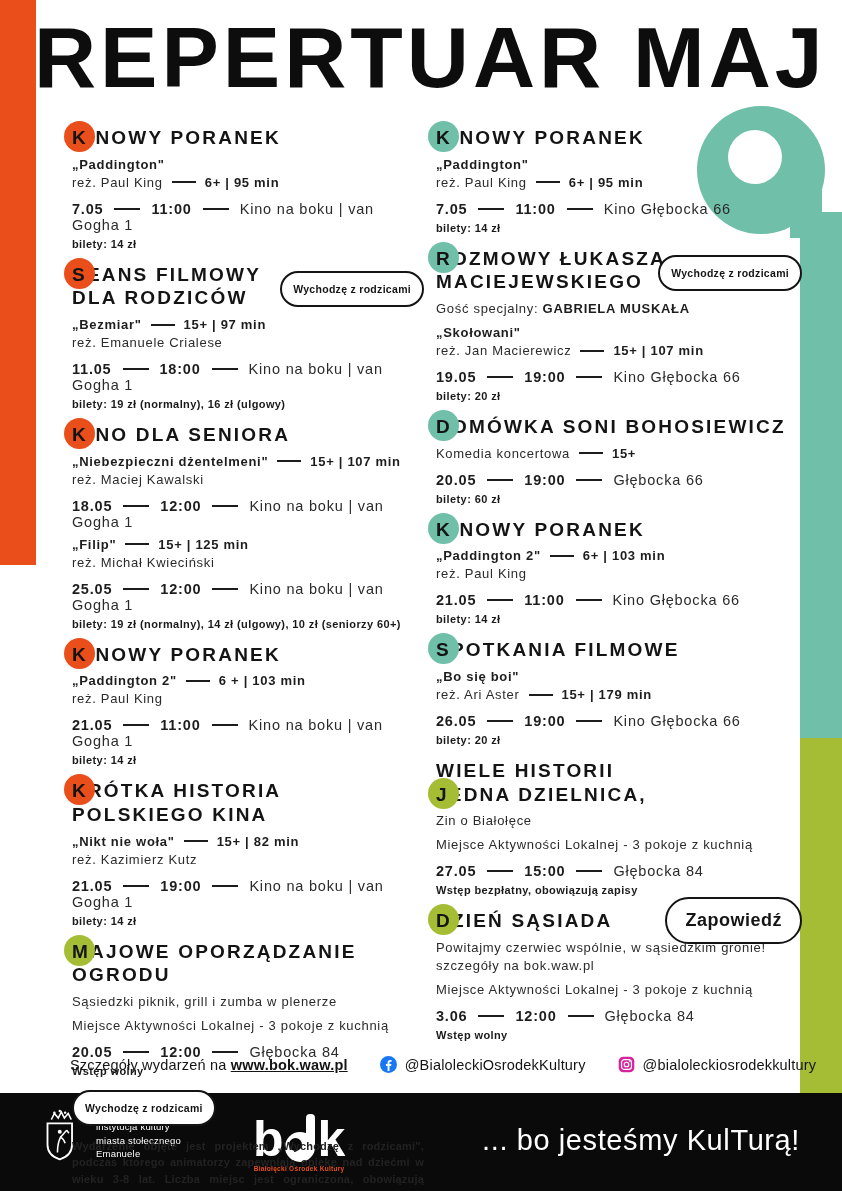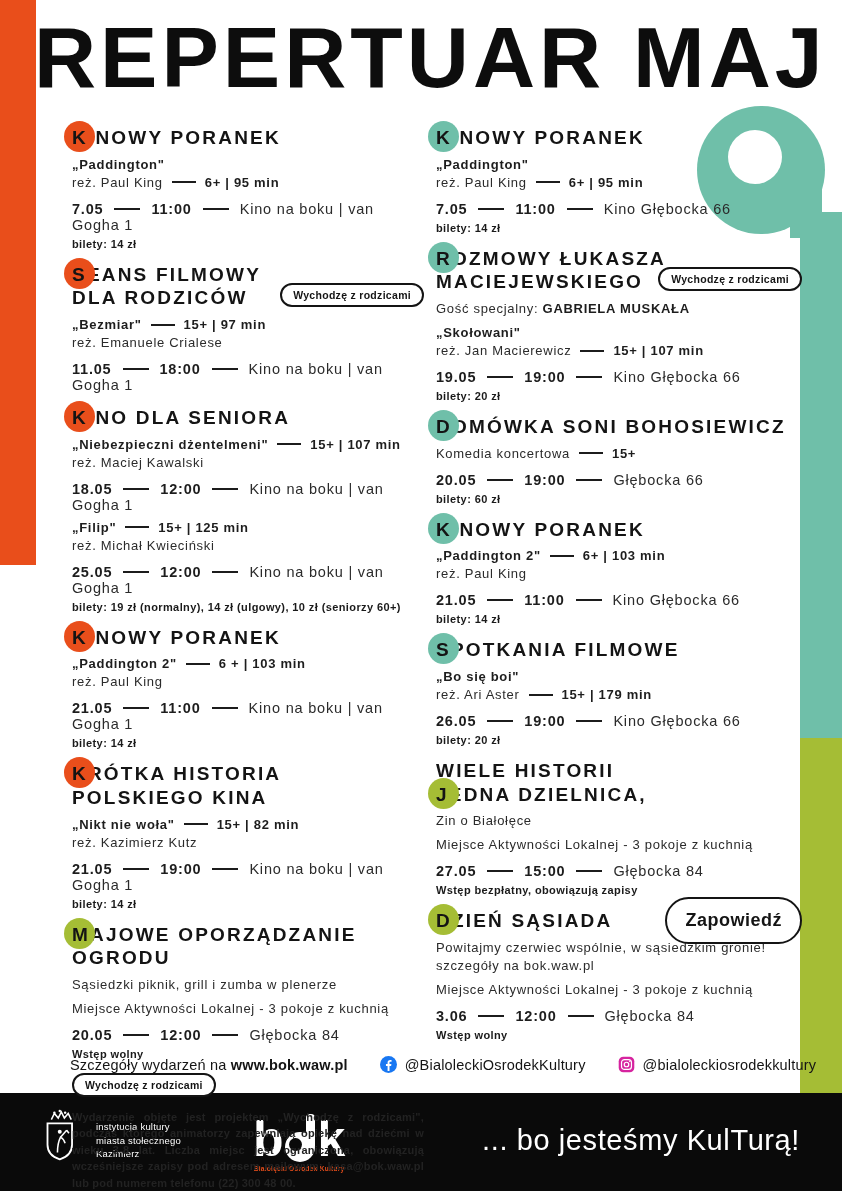--- a/index.html
+++ b/index.html
@@ -20,39 +20,39 @@
   .column{position:absolute;top:126px;z-index:1;}
   .col-left{left:72px;width:352px;}
   .col-right{left:436px;width:366px;}
   .section{margin-bottom:13px;}
   .sec-head{position:relative;margin-bottom:2px;}
   .sec-title{font-size:19px;font-weight:700;letter-spacing:2.2px;line-height:1.25;color:#141414;}
   .cap{position:relative;display:inline-block;z-index:0;}
   .cap::before{content:"";position:absolute;left:-8px;top:-5px;width:31px;height:31px;border-radius:50%;
     background:var(--c,#E94E1B);z-index:-1;}
   .badge{display:inline-block;font-size:10.5px;font-weight:700;letter-spacing:.3px;color:#141414;
-    border:2px solid #141414;border-radius:999px;padding:4px 11px;background:#fff;white-space:nowrap;}
+    border:2px solid #141414;border-radius:999px;padding:10px 11px;background:#fff;white-space:nowrap;}
   .badge-lg{font-size:18px;padding:11px 18px;letter-spacing:.5px;}
   .badge-abs{position:absolute;right:0;bottom:3px;}
   .badge-lg.badge-abs{bottom:auto;top:-12px;}
   .lines{margin-top:6px;}
   .line{font-size:13px;line-height:1.38;letter-spacing:.7px;color:#2b2b2b;}
   .b{font-weight:700;color:#1d1d1d;}
   .dash{display:inline-block;width:24px;height:2px;background:#1c1c1c;margin:0 9px;vertical-align:middle;position:relative;top:-1px;}
   .sched{margin-top:9px;font-size:14.5px;letter-spacing:.8px;color:#2b2b2b;}
   .sched .dash{width:26px;margin:0 11px;}
   .tickets{margin-top:5px;font-size:11px;font-weight:700;letter-spacing:.4px;color:#1a1a1a;}
   
   .footnote{margin-top:8px;}
   .footnote-text{margin:12px 0 0;font-size:11px;font-weight:700;line-height:1.5;letter-spacing:.2px;
     text-align:justify;color:#222;}
   
   .footer-line{position:absolute;left:70px;top:1056px;width:710px;display:flex;align-items:center;
     gap:32px;font-size:14.5px;color:#141414;letter-spacing:.2px;white-space:nowrap;}
-  .footer-line b{font-weight:700;}
+  .footer-line b{font-weight:700;text-decoration:underline;}
   .social{display:inline-flex;align-items:center;gap:8px;}
   
   .bottom-bar{position:absolute;left:0;top:1093px;width:842px;height:98px;background:#0A0A0A;
     display:flex;align-items:center;box-sizing:border-box;padding:0 42px 3px 36px;gap:14px;}
   .crest-caption{font-size:9.5px;color:#fff;line-height:1.45;letter-spacing:.2px;}
   .crest-caption span{display:block;}
   .bok-group{margin-left:58px;display:flex;flex-direction:column;align-items:center;}
   .bok-word{display:flex;align-items:flex-end;height:52px;}
   .bok-letter{font-size:50px;font-weight:700;color:#fff;line-height:.92;}
   .bok-o{position:relative;width:30px;height:48px;margin:0 2px;}
@@ -94,20 +94,21 @@
           <div class="sec-head">
             <div class="sec-title"><span class="cap" style="--c: #E94E1B;">S</span>EANS FILMOWY</div>
             <div class="sec-title">DLA RODZICÓW</div>
             <span class="badge badge-abs">Wychodzę z rodzicami</span>
           </div>
           <div class="lines">
             <div class="line"><span class="b">„Bezmiar"</span><span class="dash"></span><span class="b">15+ | 97 min</span></div>
             <div class="line"><span>reż. Emanuele Crialese</span></div>
           </div>
           <div class="sched"><span class="b">11.05</span><span class="dash"></span><span class="b">18:00</span><span class="dash"></span><span>Kino na boku | van Gogha 1</span></div>
+          <div class="tickets">bilety: 19 zł (normalny), 16 zł (ulgowy)</div>
         </section>
         <section class="section">
           <div class="sec-head">
             <div class="sec-title"><span class="cap" style="--c: #E94E1B;">K</span>INO DLA SENIORA</div>
           </div>
           <div class="lines">
             <div class="line"><span class="b">„Niebezpieczni dżentelmeni"</span><span class="dash"></span><span class="b">15+ | 107 min</span></div>
             <div class="line"><span>reż. Maciej Kawalski</span></div>
           </div>
           <div class="sched"><span class="b">18.05</span><span class="dash"></span><span class="b">12:00</span><span class="dash"></span><span>Kino na boku | van Gogha 1</span></div>
@@ -281,21 +282,21 @@
       <circle cx="24" cy="6" r="1.6" fill="#fff"></circle>
         <circle cx="31" cy="4" r="1.6" fill="#fff"></circle>
       <circle cx="38" cy="6" r="1.6" fill="#fff"></circle>
       <path d="M15 20 h32 v28 q0 14 -16 19 q-16 -5 -16 -19 z" fill="none" stroke="#fff" stroke-width="2.4"></path>
       <path d="M28 58 q0-12 4-20 q4 2 6 8 M32 38 l8-9 M40 29 l3 4" fill="none" stroke="#fff" stroke-width="2"></path>
       <circle cx="31" cy="31" r="2.6" fill="#fff"></circle>
     </svg>
     <div class="crest-caption">
       <span>instytucja kultury</span>
       <span>miasta stołecznego</span>
-      <span>Kazimierz</span>
+      <span>Emanuele</span>
     </div>
     <div class="bok-group">
       <div class="bok-word">
         <span class="bok-letter" id="bok-b">b</span>
         <span class="bok-o">
           <span class="bok-o-stem"></span>
             <span class="bok-o-disc"></span>
             <span class="bok-o-hole"></span>
         </span>
         <span class="bok-letter" id="bok-k">k</span>

